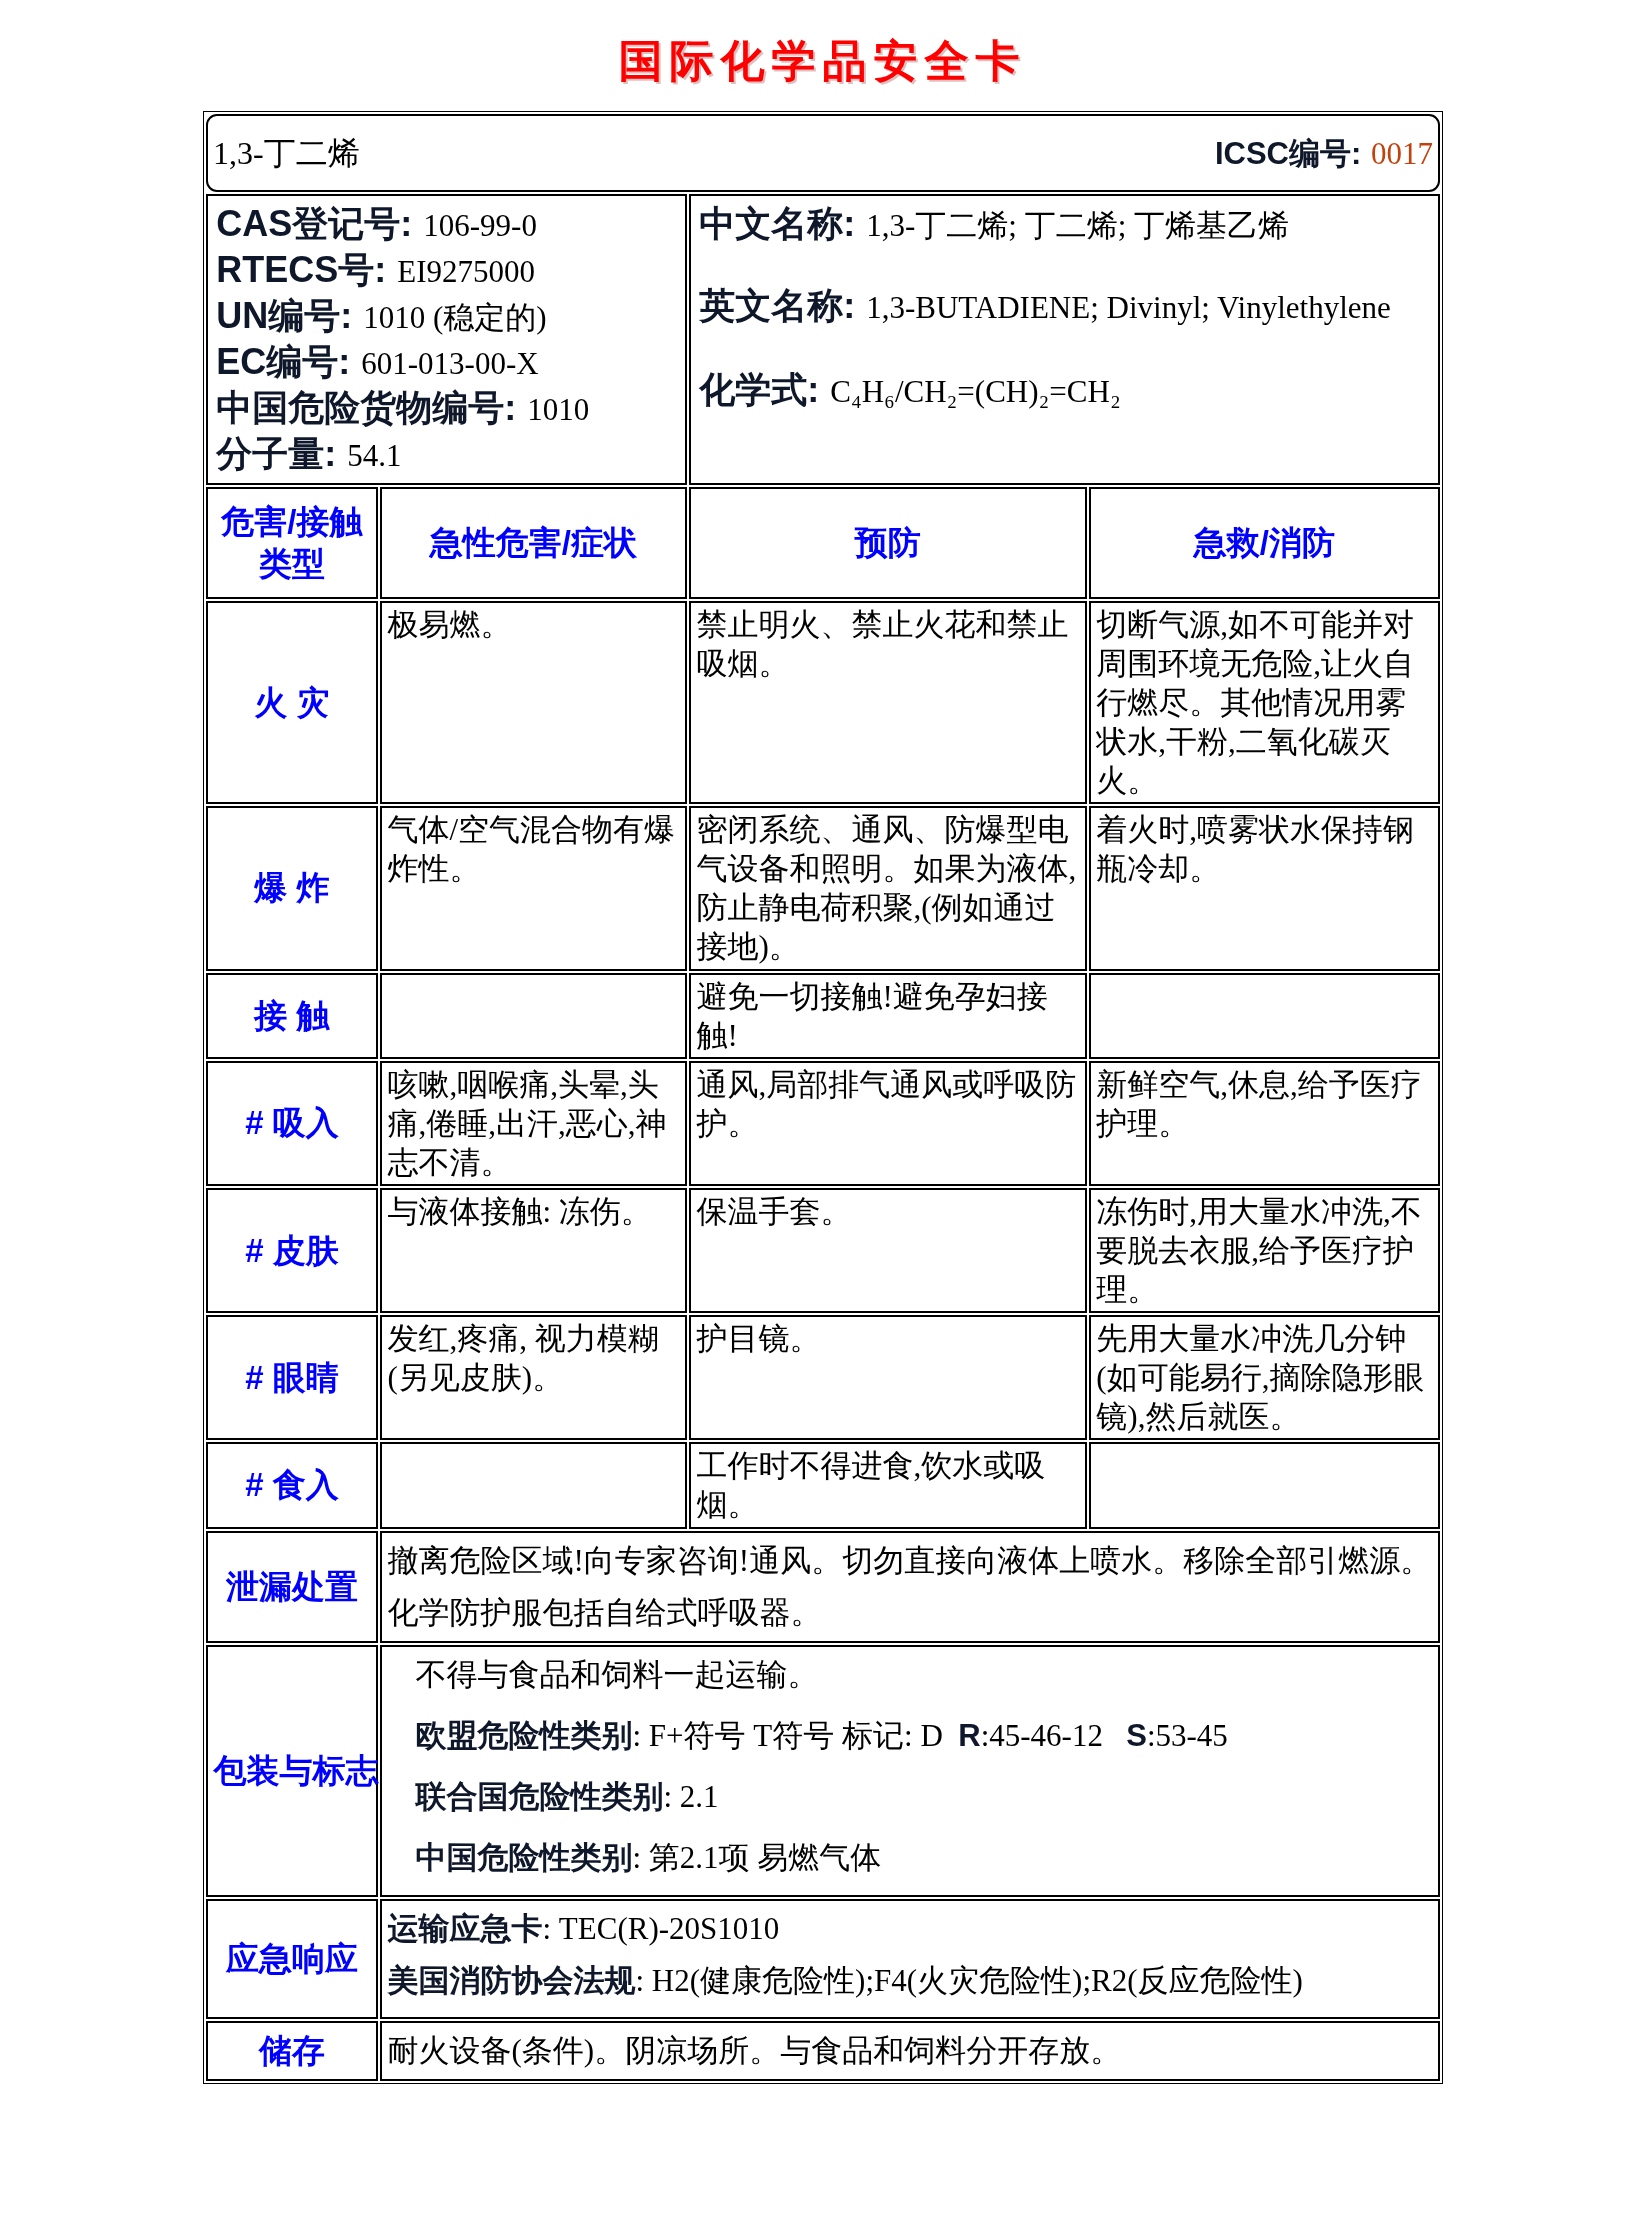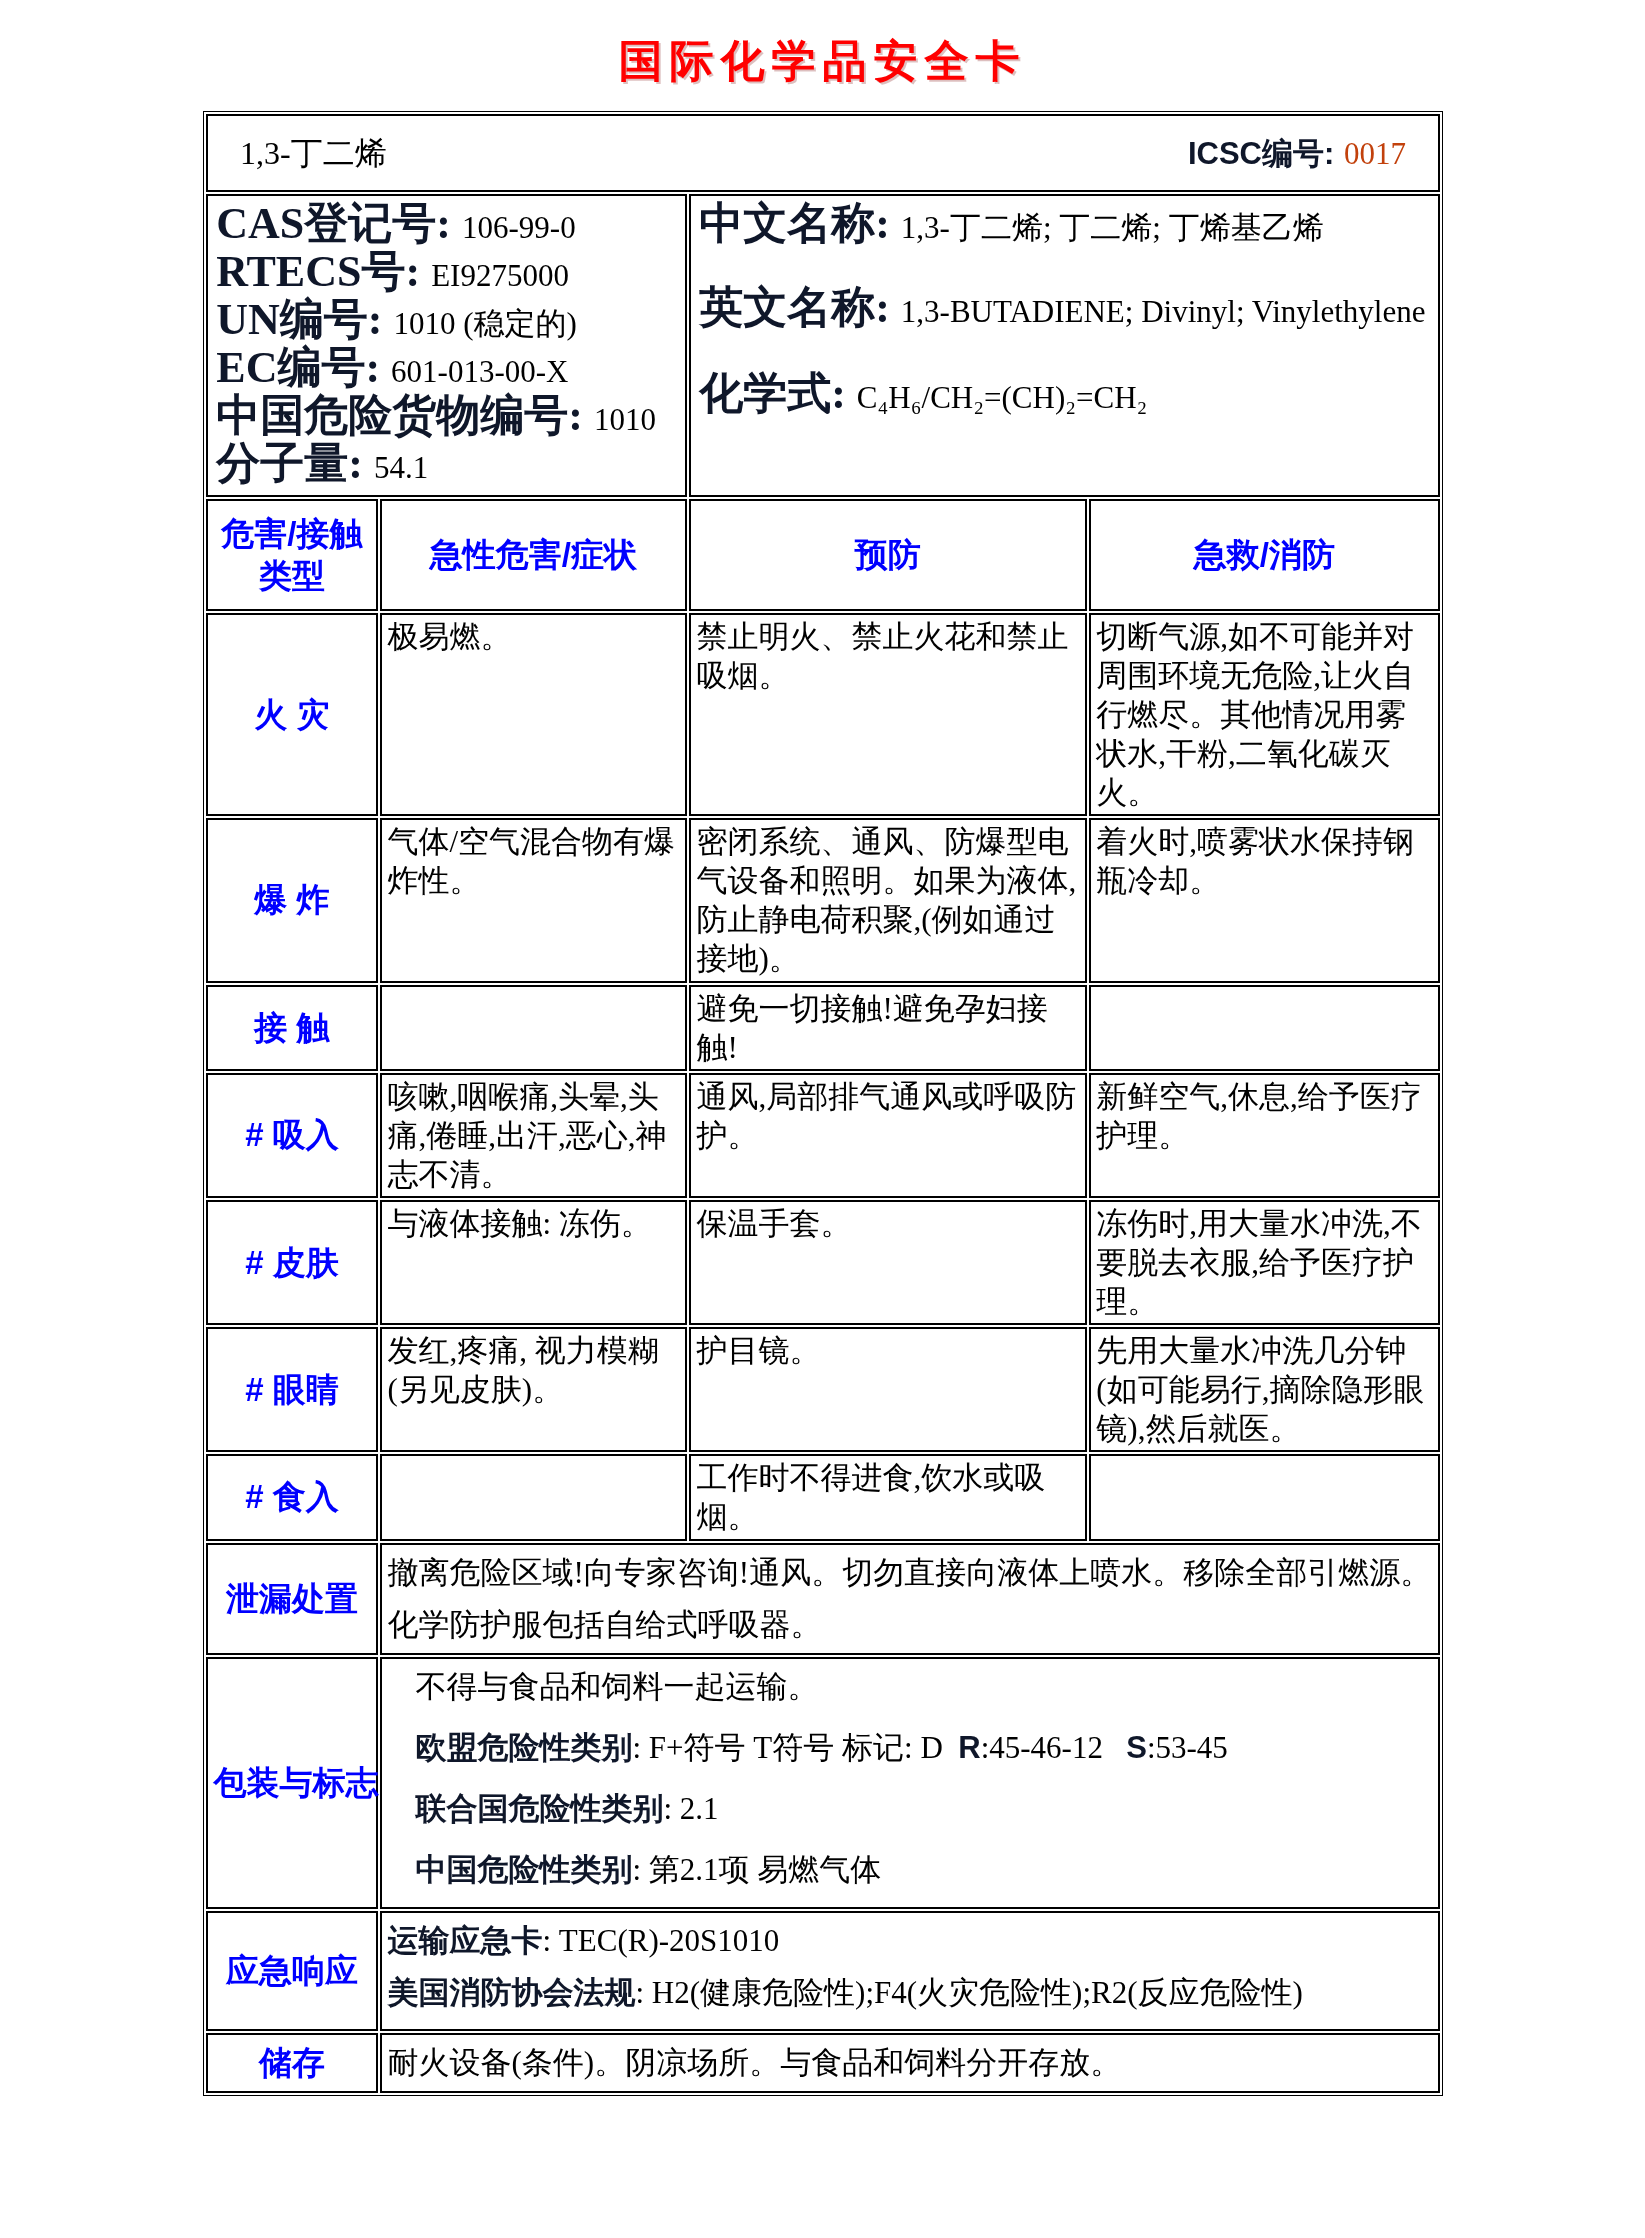--- a/index.html
+++ b/index.html
@@ -40,30 +40,30 @@
   tr.r-inhal   { height:115px; }
   tr.r-skin    { height:118px; }
   tr.r-eyes    { height:117px; }
   tr.r-ingest  { height:83px; }
   tr.r-spill   { height:83px; }
   tr.r-pack    { height:201px; }
   tr.r-emerg   { height:120px; }
   tr.r-store   { height:44px; }
 
   
-  td.name-cell { vertical-align:middle; padding:0 32px; }
+  td.name-cell { vertical-align:middle; padding:0 5px;border-radius:11px; }
   .namebar { display:flex; justify-content:space-between; align-items:center; }
   .namebar .chem-name { font-size:32px; }
   .namebar .icsc { font-size:31px; }
   .namebar .icsc .val { margin-left:9.7px; color:#c2410c; }
 
   
   td.info-cell { padding:5.6px 2.8px 5.6px 8.3px; }
   .info-line { line-height:44px; font-size:31px; }
-  .info-line .lbl { margin-right:11px; font-size:44px;font-family:Liberation Serif, serif; }
+  .info-line .lbl { margin-right:11px; font-size:36px; }
   .cn-line { margin-bottom:36px; }
   .en-line { margin-bottom:38px; }
 
   
   td.hdr, td.rowlbl {
     vertical-align:middle; text-align:center;
     color:#0000ff; font-weight:bold; font-size:33px; line-height:42px;
     font-family:"Liberation Sans","DejaVu Sans",sans-serif;
     word-break:keep-all;
   }

